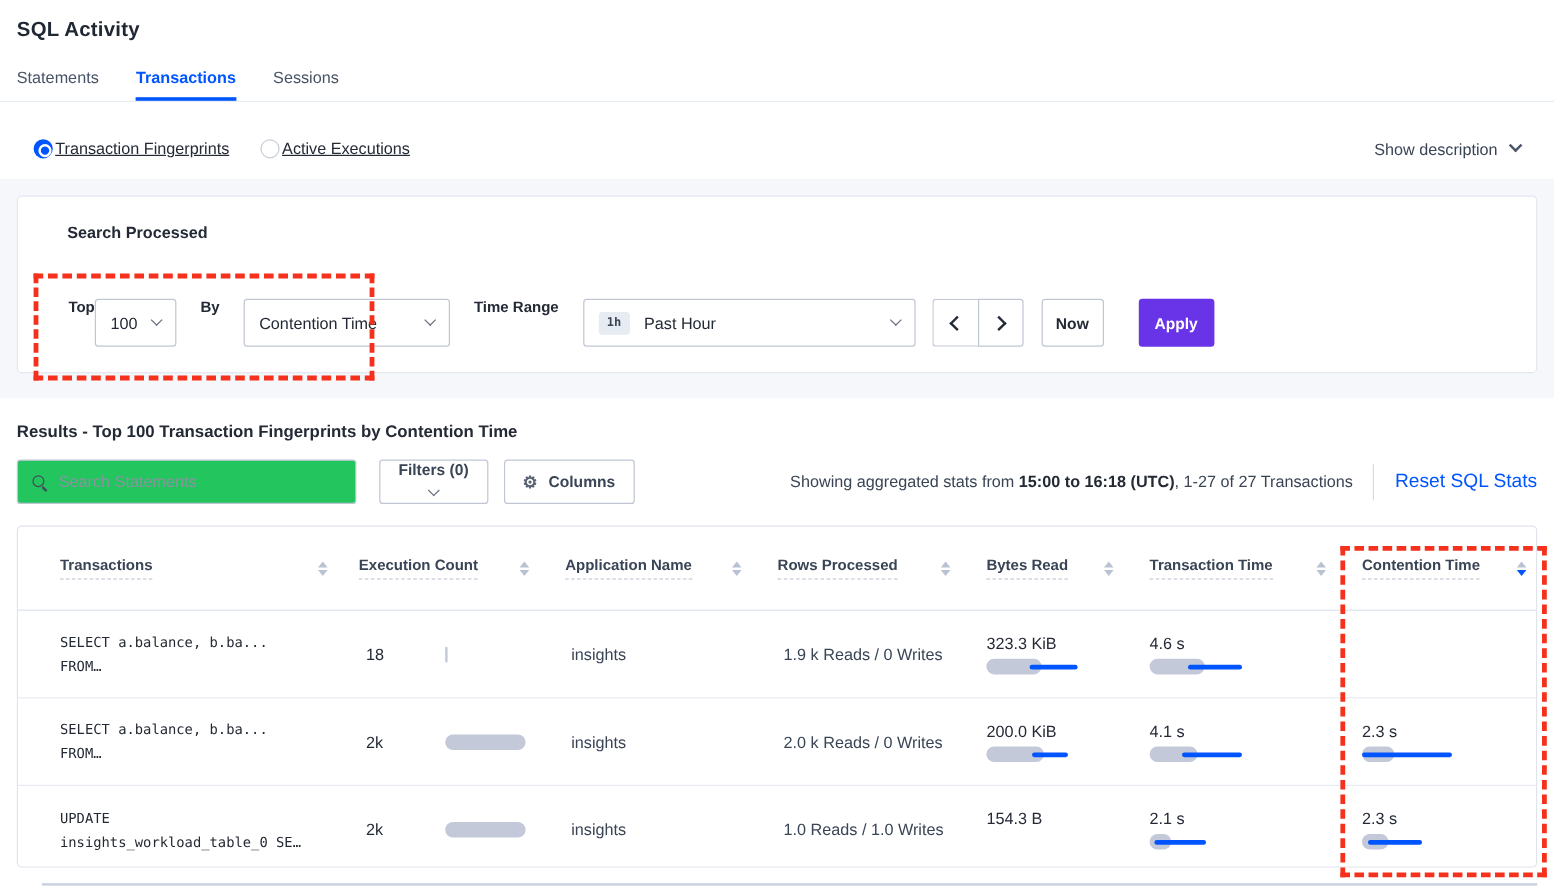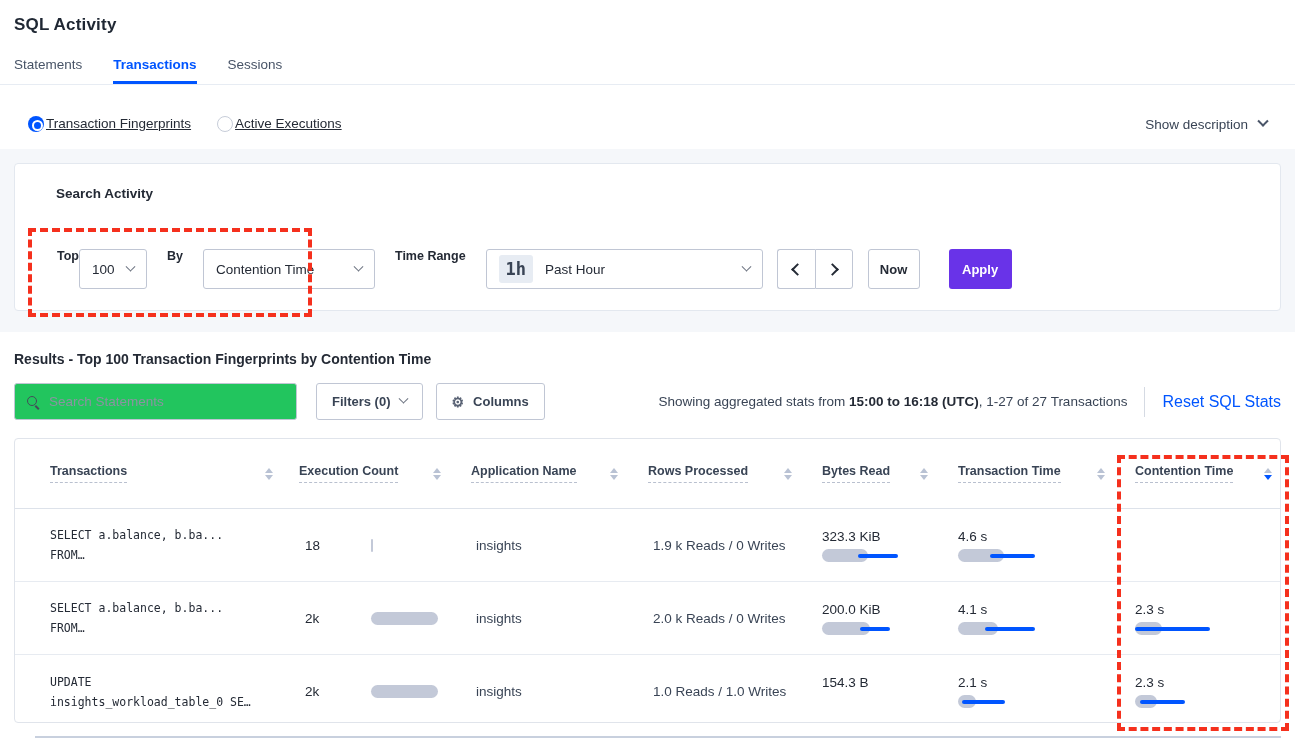--- a/index.html
+++ b/index.html
@@ -39,39 +39,39 @@
   .card { margin: 14px 14px 0; background:#fff; border:1px solid #e3e8ef; border-radius:4px; height:148px; padding: 22px 0 0 28px; }
   .card-heading { font-size: 13.5px; font-weight: bold; margin-left: 13px; }
   .controls { display:flex; align-items:flex-end; margin-top: 16px; }
   .ctl-group { display:flex; flex-direction:row; }
   .ctl-label { font-size:12.5px; font-weight:bold; color:#242a35; margin-bottom:8px; }
   .select { height:40px; border:1px solid #c0c6d4; border-radius:3px; background:#fff; display:flex; align-items:center; padding:0 12px; font-size:13.5px; color:#242a35; cursor:pointer; }
   .select .val { flex:1 1 auto; }
   .sel-top { width:68px; }
   .sel-by { width:172px; margin-left:20px; }
   .sel-range { width:277px; margin-left:20px; }
-  .tr-badge { background:#e7ecf3; border-radius:3px; font-family:"DejaVu Sans Mono",monospace; font-weight:bold; font-size:17px; color:#394455; padding:4px 7px; margin-right:12px; }
+  .tr-badge { background:#e7ecf3; border-radius:3px; font-family:"DejaVu Sans Mono",monospace; font-weight:bold; font-size:10px; color:#394455; padding:4px 7px; margin-right:12px; }
   .arrow-group { display:flex; margin-left:14px; }
   .arrow-btn { width:38px; height:40px; background:#fff; border:1px solid #c0c6d4; display:flex; align-items:center; justify-content:center; cursor:pointer; }
   .arrow-btn:first-child { border-radius:3px 0 0 3px; border-right:none; }
   .arrow-btn:last-child { border-radius:0 3px 3px 0; }
   .now-btn { margin-left:15px; width:52px; height:40px; background:#fff; border:1px solid #c0c6d4; border-radius:3px; font-size:13px; font-weight:bold; color:#242a35; cursor:pointer; font-family:inherit; }
   .apply-btn { margin-left:29px; width:63px; height:40px; border:none; border-radius:3px; color:#fff; font-size:13px; font-weight:bold; cursor:pointer; font-family:inherit;margin-top:32px; }
 
   
   .results-heading { margin: 19px 14px 0; font-size: 14px; font-weight: bold; color:#242a35; }
   .toolbar { display:flex; align-items:center; margin: 16px 14px 0; height:37px; }
   .search-box { width:283px; height:37px; border:1px solid #c0c6d4; border-radius:3px; display:flex; align-items:center; padding:0 11px; gap:9px; background:#22c55e; }
   .search-box input { border:none; outline:none; flex:1; font-size:13.5px; font-family:inherit; color:#242a35; background:transparent; }
   .search-box input::placeholder { color:#8b93a1; }
   .mag { position:relative; width:14px; height:14px; flex:0 0 auto; }
   .mag::before { content:""; position:absolute; left:1px; top:1px; width:8px; height:8px; border:1.5px solid #444c59; border-radius:50%; }
   .mag::after { content:""; position:absolute; left:10px; top:10px; width:5px; height:1.8px; background:#444c59; transform:rotate(45deg); transform-origin:0 0; }
   .tb-btn { height:37px; background:#fff; border:1px solid #c0c6d4; border-radius:3px; display:flex; align-items:center; gap:9px; padding:0 15px; font-size:13px; font-weight:bold; color:#394455; cursor:pointer; }
-  .tb-filters { margin-left:19px; }
+  .tb-filters { margin-left:19px;flex-direction:column; }
   .tb-columns { margin-left:13px; }
   .gear { font-size:14px; color:#5a6375; line-height:1; }
   .toolbar-right { margin-left:auto; display:flex; align-items:center; }
   .stats-text { font-size:13.5px; color:#394455; }
   .stats-text b { color:#242a35; }
   .v-divider { width:1px; height:30px; background:#d5dae3; margin:0 17px; }
   .reset-link { font-size:16px; color:#0055ff; cursor:pointer; white-space:nowrap; }
 
   
   .table-card { margin: 18px 14px 0; border:1px solid #e0e4eb; border-radius:4px; height:285px; overflow:hidden; background:#fff; }
@@ -128,21 +128,21 @@
         <span>Active Executions</span>
       </div>
     </div>
     <div class="show-desc">
       <span>Show description</span>
       <span class="chev-down"></span>
     </div>
   </div>
 
   <div class="card">
-    <div class="card-heading">Search Activity</div>
+    <div class="card-heading">Search Processed</div>
     <div class="controls">
       <div class="ctl-group" style="margin-left:14px;">
         <div class="ctl-label">Top</div>
         <div class="select sel-top">
           <span class="val">100</span>
           <span class="chev-down small"></span>
         </div>
       </div>
       <div class="ctl-group">
         <div class="ctl-label" style="margin-left:20px;">By</div>

